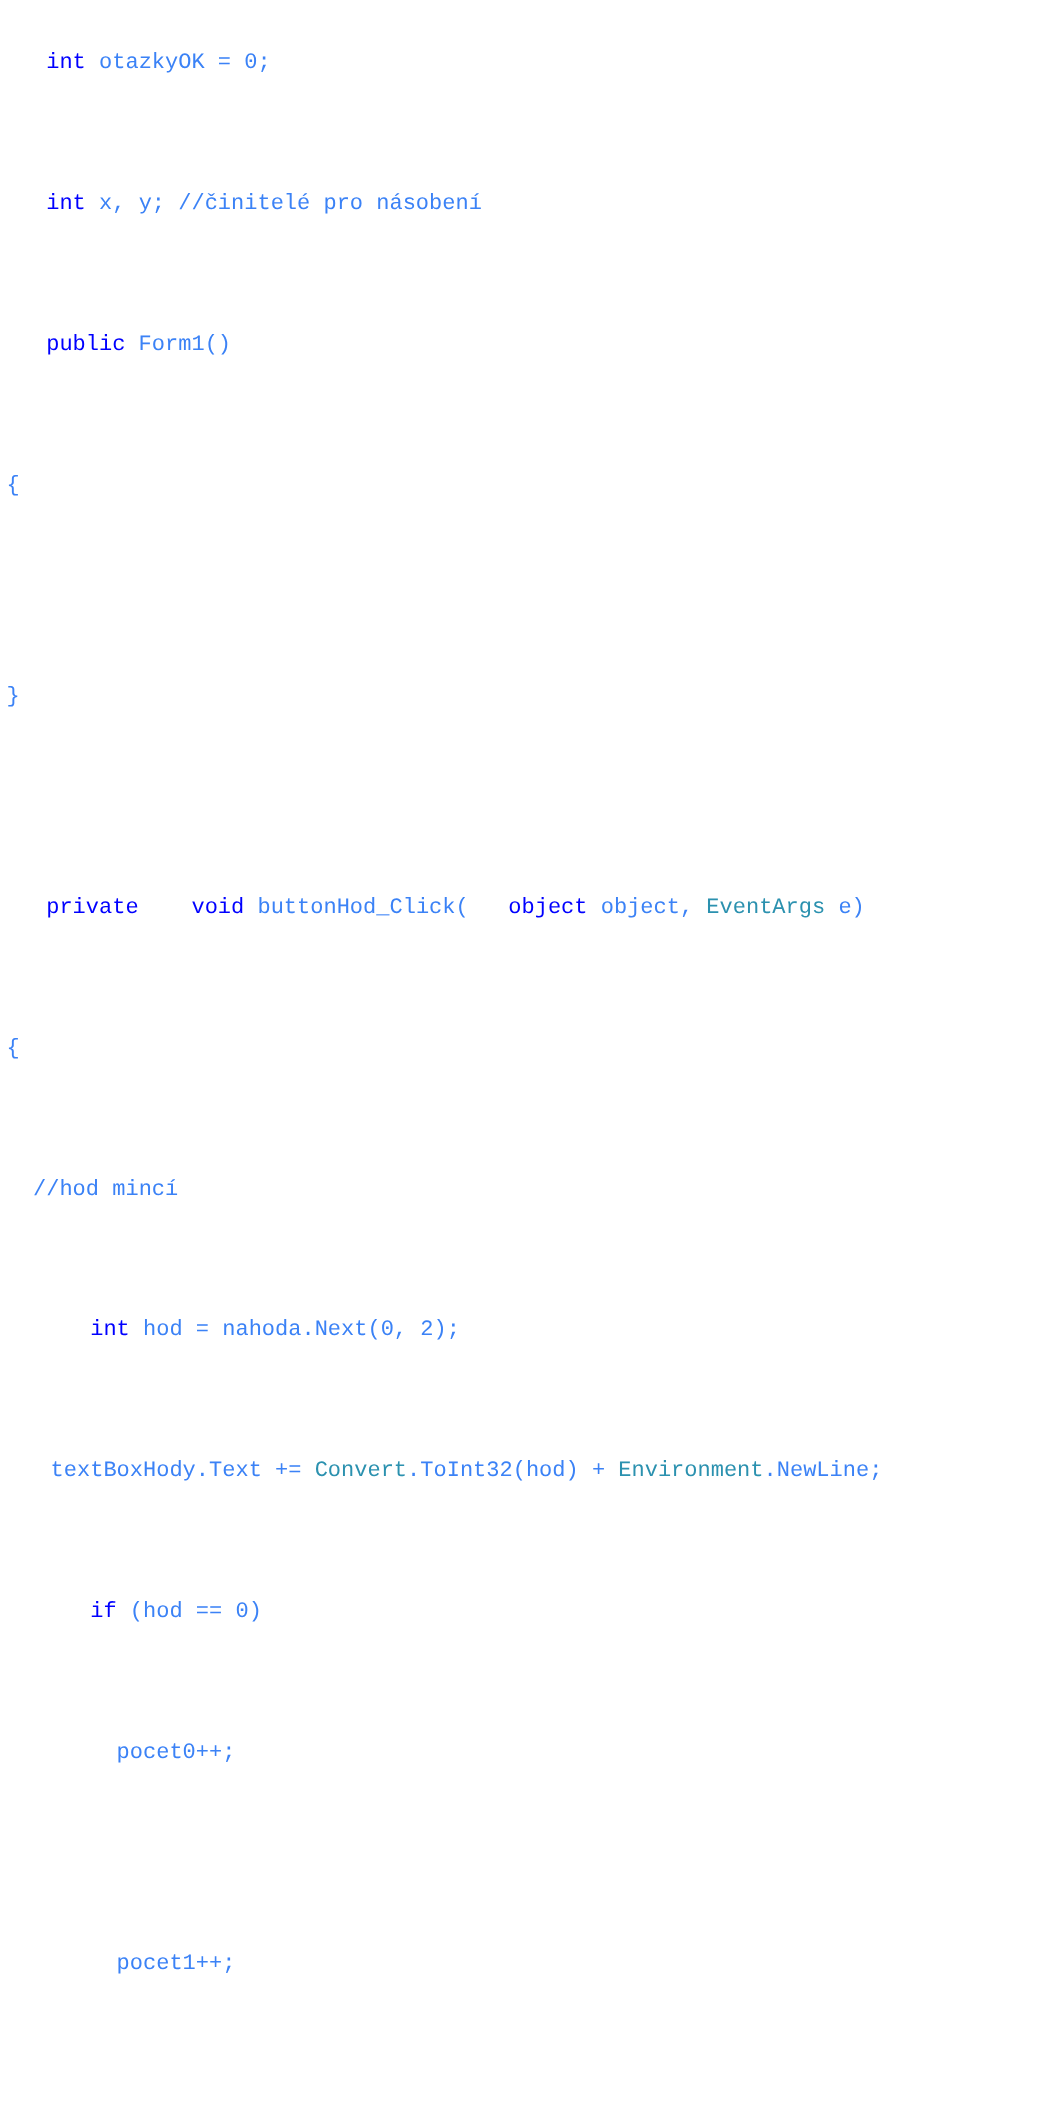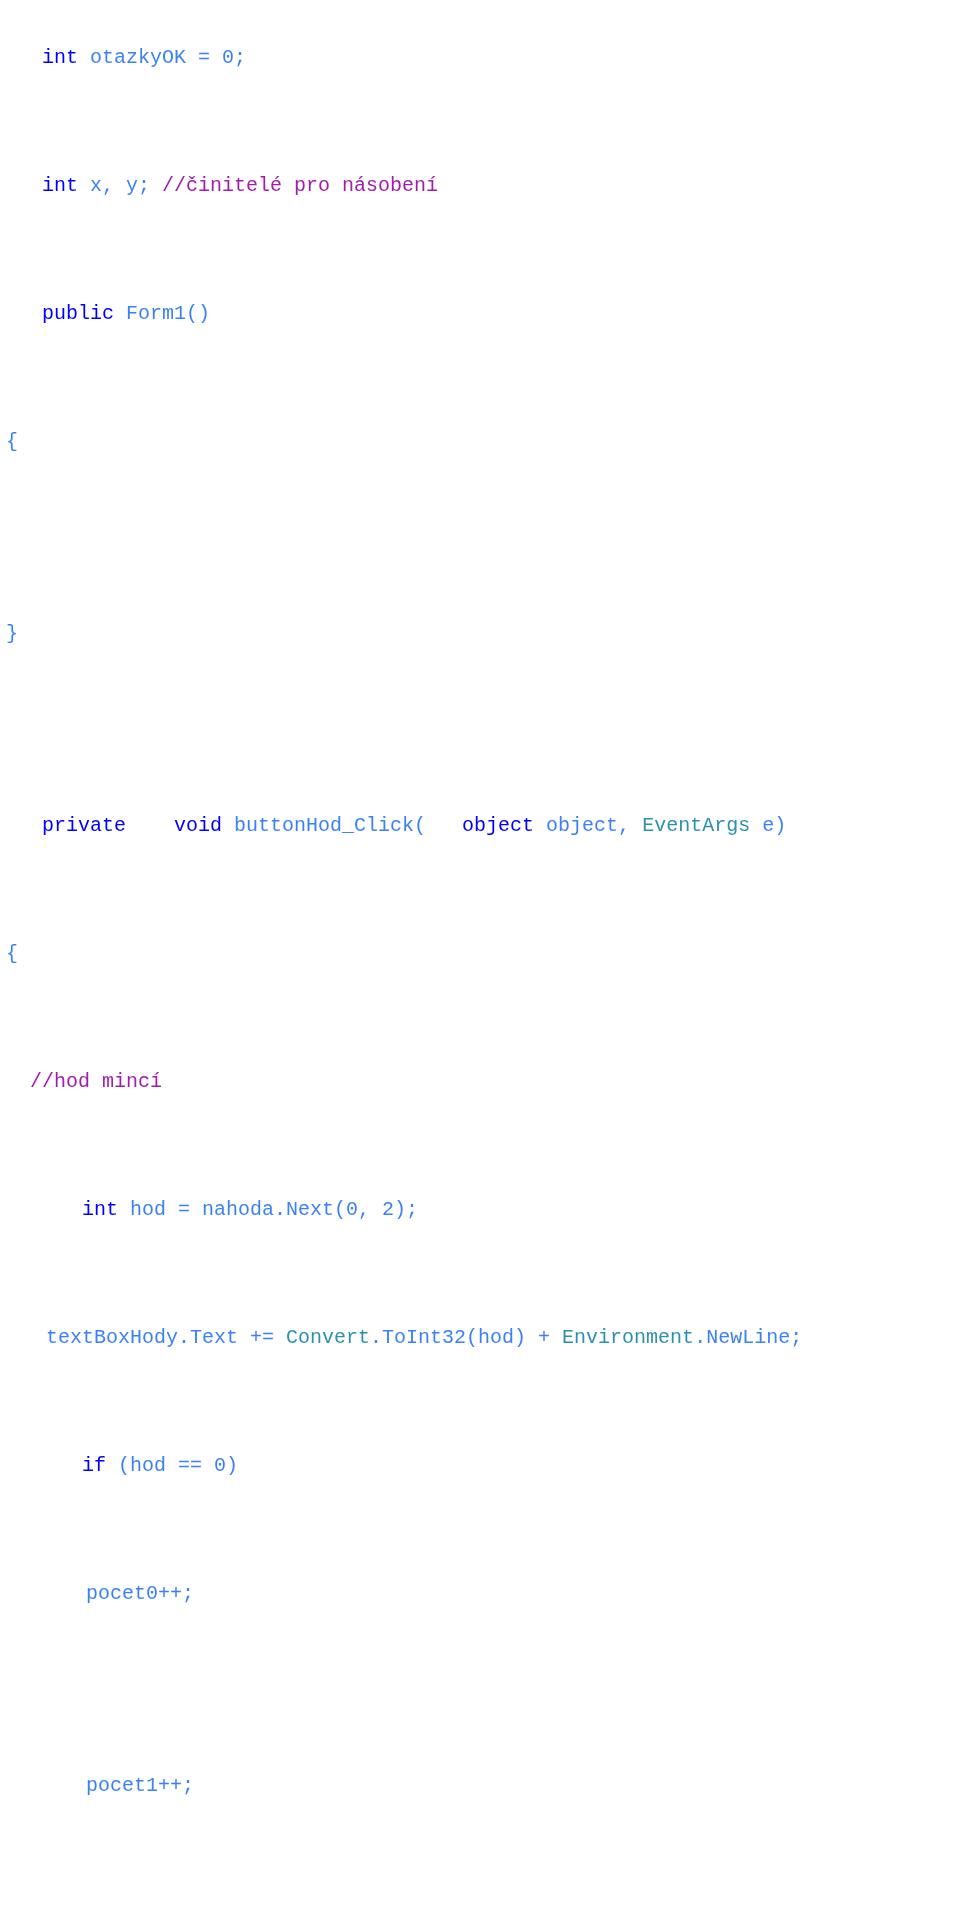--- a/index.html
+++ b/index.html
@@ -11,25 +11,25 @@
     line-height: 1.6;
     color: #000000;
     width: 960px;
   }
   .code-container {
     padding: 10px 6px;
     white-space: pre;
   }
   .kw-blue { color: #0000ff; margin-left: 36px; }
   .kw-teal { color: #2b91af; font-family: Liberation Mono, monospace; }
-  .comment { color: #a21caf; }
+  .comment { color: #3b82f6; }
   .plain { color: #3b82f6; }
   .line { display: block; }
   .indent1 { margin-left: 40px; }
-  .indent2 { margin-left: 80px; }
+  .indent2 { margin-left: 100px; }
 </style>
 </head>
 <body>
 
 <div class="code-container">
 <span class="line"><span class="kw-blue">int</span><span class="plain"> otazkyOK = 0;</span></span>
 <span class="line"> </span>
 <span class="line"><span class="kw-blue">int</span><span class="plain"> x, y; </span><span class="comment">//činitelé pro násobení</span></span>
 <span class="line"> </span>
 <span class="line"><span class="kw-blue">public</span><span class="plain"> Form1()</span></span>

